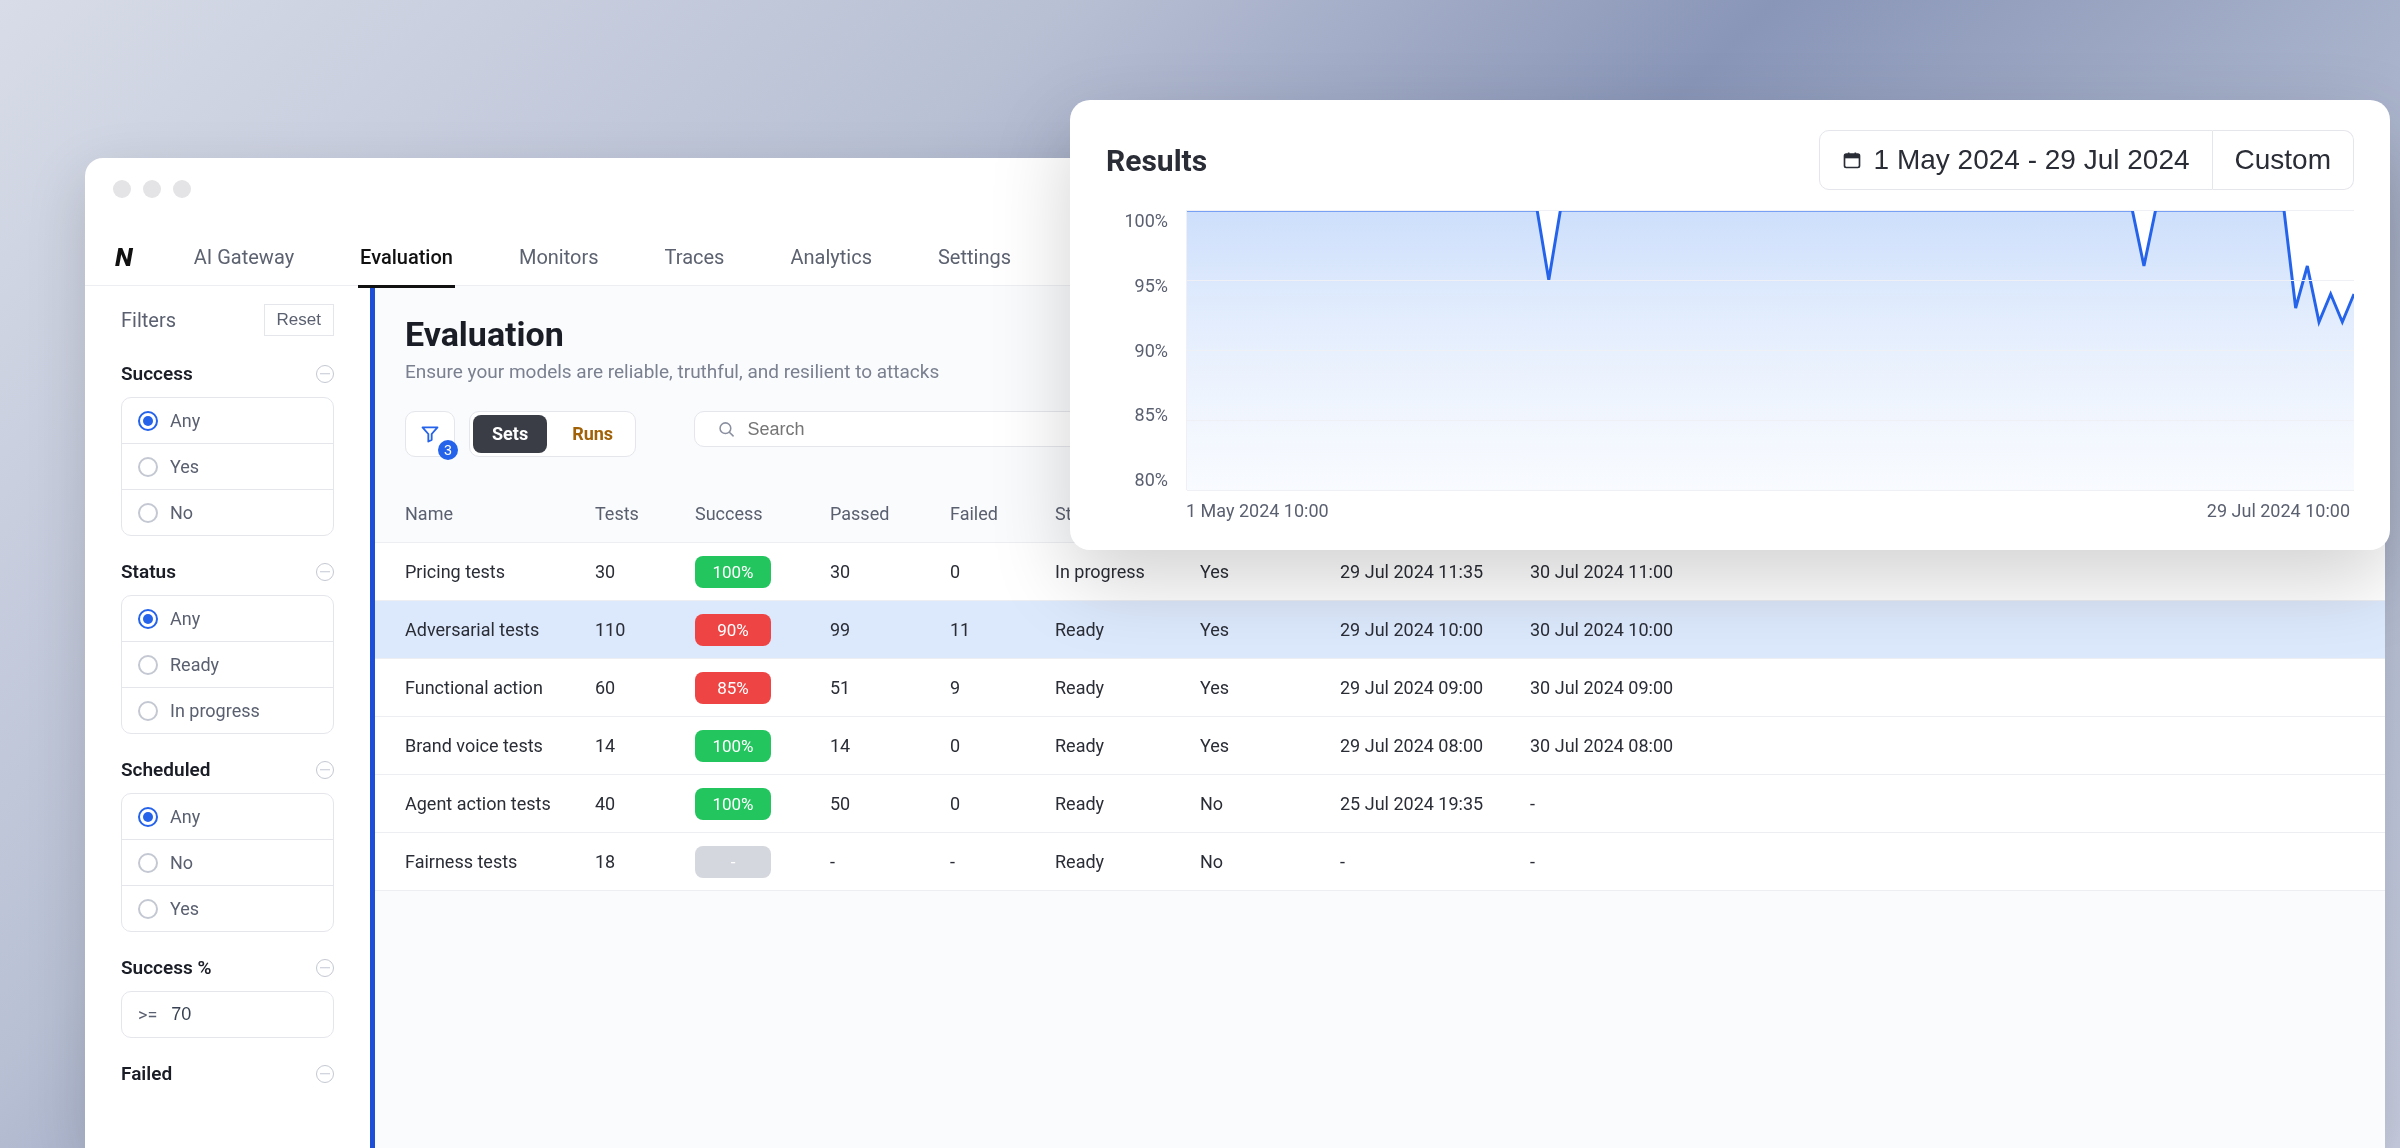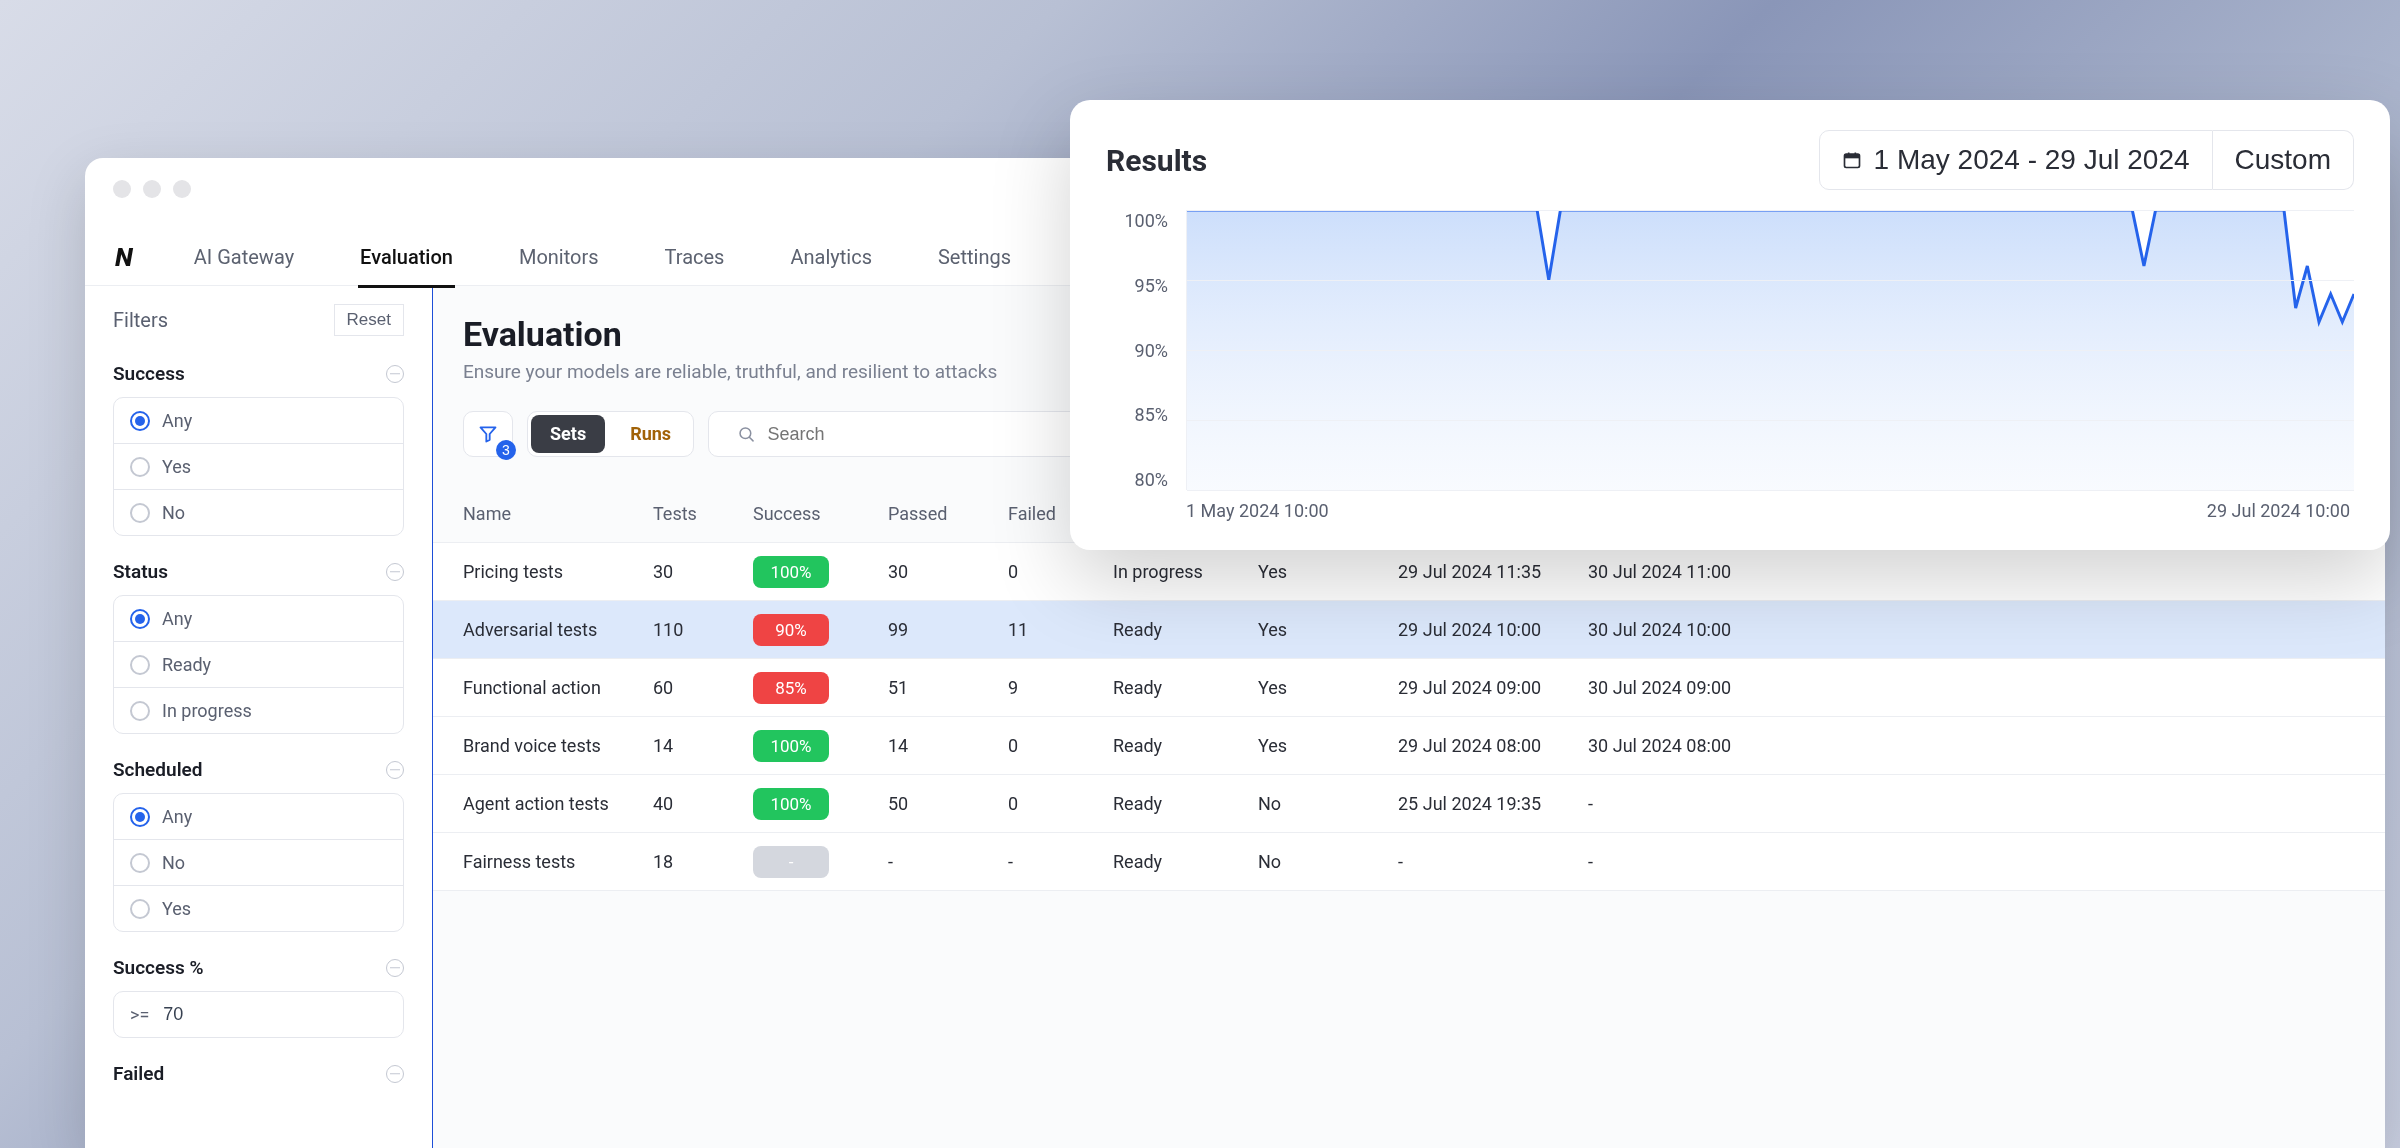--- a/index.html
+++ b/index.html
@@ -70,23 +70,23 @@
   background: #111;
 }
 
 .content {
   display: flex;
   height: calc(100% - 128px);
 }
 
 
 .sidebar {
-  width: 348px;
-  border-right: 1px solid #1d4ed8;
-  padding: 18px 28px;
+  width: 290px;
+  border-right: 5px solid #1d4ed8;
+  padding: 18px 36px;
   overflow: hidden;
 }
 .filters-header {
   display: flex;
   justify-content: space-between;
   align-items: center;
   margin-bottom: 26px;
 }
 .filters-title {
   font-size: 20px;
@@ -243,22 +243,23 @@
   padding: 8px 19px;
 }
 .search-box {
   flex: 0 0 420px;
   border: 1px solid #e4e6ec;
   border-radius: 10px;
   background: #fff;
   display: flex;
   align-items: center;
   gap: 12px;
-  padding: 0 28px;
-  height: 46px;
+  padding: 0 22px;
+  height: 36px;
+  margin-left: 44px;
 }
 .search-input {
   border: none; outline: none; font-size: 18px; color: #5a6070; width: 100%;
 }
 
 
 .table {
   margin-top: 28px;
   width: 100%;
 }

